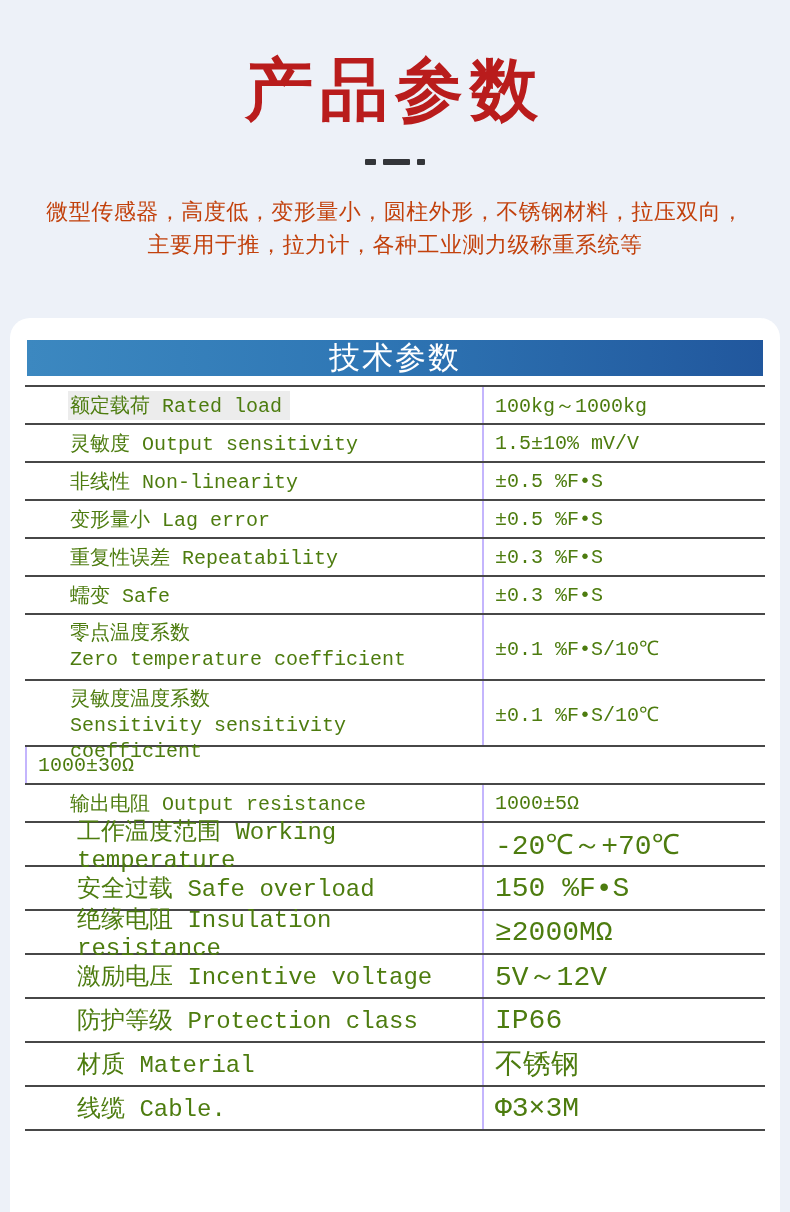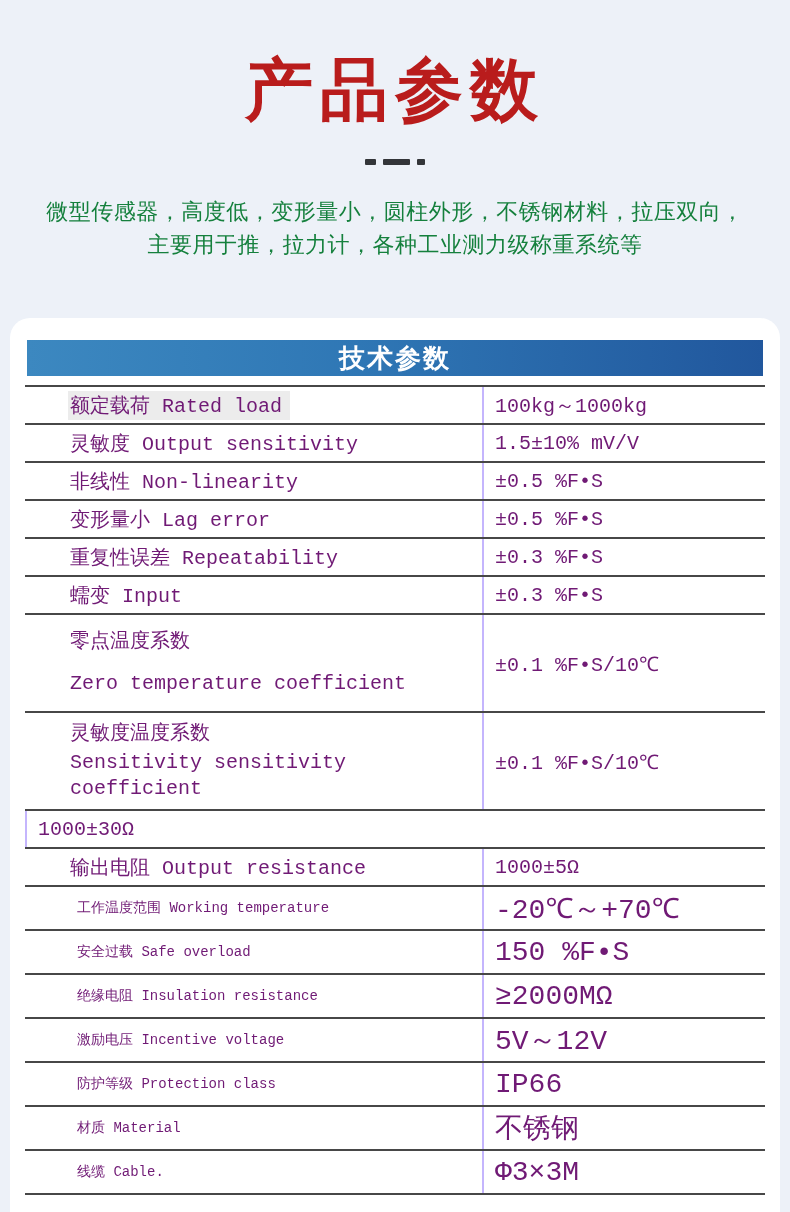--- a/index.html
+++ b/index.html
@@ -28,70 +28,70 @@
     display: flex; justify-content: center; align-items: center; gap: 7px;
   }
   .dash-decor i { display: block; height: 6px; background: #333539; border-radius: 1px; }
   .dash-decor .d-s1 { width: 11px; }
   .dash-decor .d-l  { width: 27px; }
   .dash-decor .d-s2 { width: 8px; }
   .intro {
     margin-top: 30px;
     font-size: 22px;
     line-height: 33px;
-    color: #15803d;
+    color: #c2410c;
     letter-spacing: 0.5px;
   }
 
   
   .card {
     position: absolute;
     left: 10px; right: 10px; top: 318px; bottom: -20px;
     background: #ffffff;
     border-radius: 20px 20px 0 0;
   }
   .section-bar {
     margin: 22px 17px 0 17px;
     height: 36px;
     background: linear-gradient(to right, #3c88c0 0%, #2f77b5 45%, #21579d 100%);
     display: flex; align-items: center; justify-content: center;
   }
   .section-bar .bar-title {
     color: #ffffff;
-    font-size: 26px;
-    font-weight: 700;
+    font-size: 31px;
+    font-weight: 400;
     letter-spacing: 2px;
     text-align: right;
   }
 
   
   .spec-table {
     margin: 9px 25px 0 15px;
     width: 740px;
     border-bottom: 2px solid #474747;
     font-family: "Liberation Mono", "DejaVu Sans Mono", monospace;
-    color: #701a75;
+    color: #4d7c0f;
   }
   .row {
     display: flex;
     border-top: 2px solid #474747;
     min-height: 38px;
     height: 38px;
   }
-  .row.tall { height: 98px; }
+  .row.tall { height: 66px; }
   .row.big  { height: 44px; font-size: 22px; }
   .label {
     width: 457px;
     display: flex;
     flex-direction: column;
     justify-content: center;
     padding-left: 45px;
     font-size: 20px;
   }
-  .row.big .label { font-size: 14px; padding-left: 52px; }
+  .row.big .label { font-size: 24px; padding-left: 52px; }
   .row.tall .label { justify-content: space-around; padding: 6px 0 6px 45px; }
   .lab-line { line-height: 1.3; }
   .lab-text { align-self: flex-start; }
   .lab-text.hl { background: #ececec; padding: 1px 8px 1px 2px; margin-left: -2px; }
   .value {
     flex: 1;
     border-left: 2px solid #c4b5fd;
     display: flex;
     align-items: center;
     padding-left: 11px;
@@ -153,21 +153,21 @@
 
   <div class="row">
     <div class="label">
             <span class="lab-text">重复性误差 Repeatability</span>
           </div>
     <div class="value">±0.3 %F•S</div>
   </div>
 
   <div class="row">
     <div class="label">
-            <span class="lab-text">蠕变 Input</span>
+            <span class="lab-text">蠕变 Safe</span>
           </div>
     <div class="value">±0.3 %F•S</div>
   </div>
 
   <div class="row tall">
     <div class="label">
             <div class="lab-line">零点温度系数</div>
             <div class="lab-line">Zero temperature coefficient</div>
           </div>
     <div class="value">±0.1 %F•S/10℃</div>

